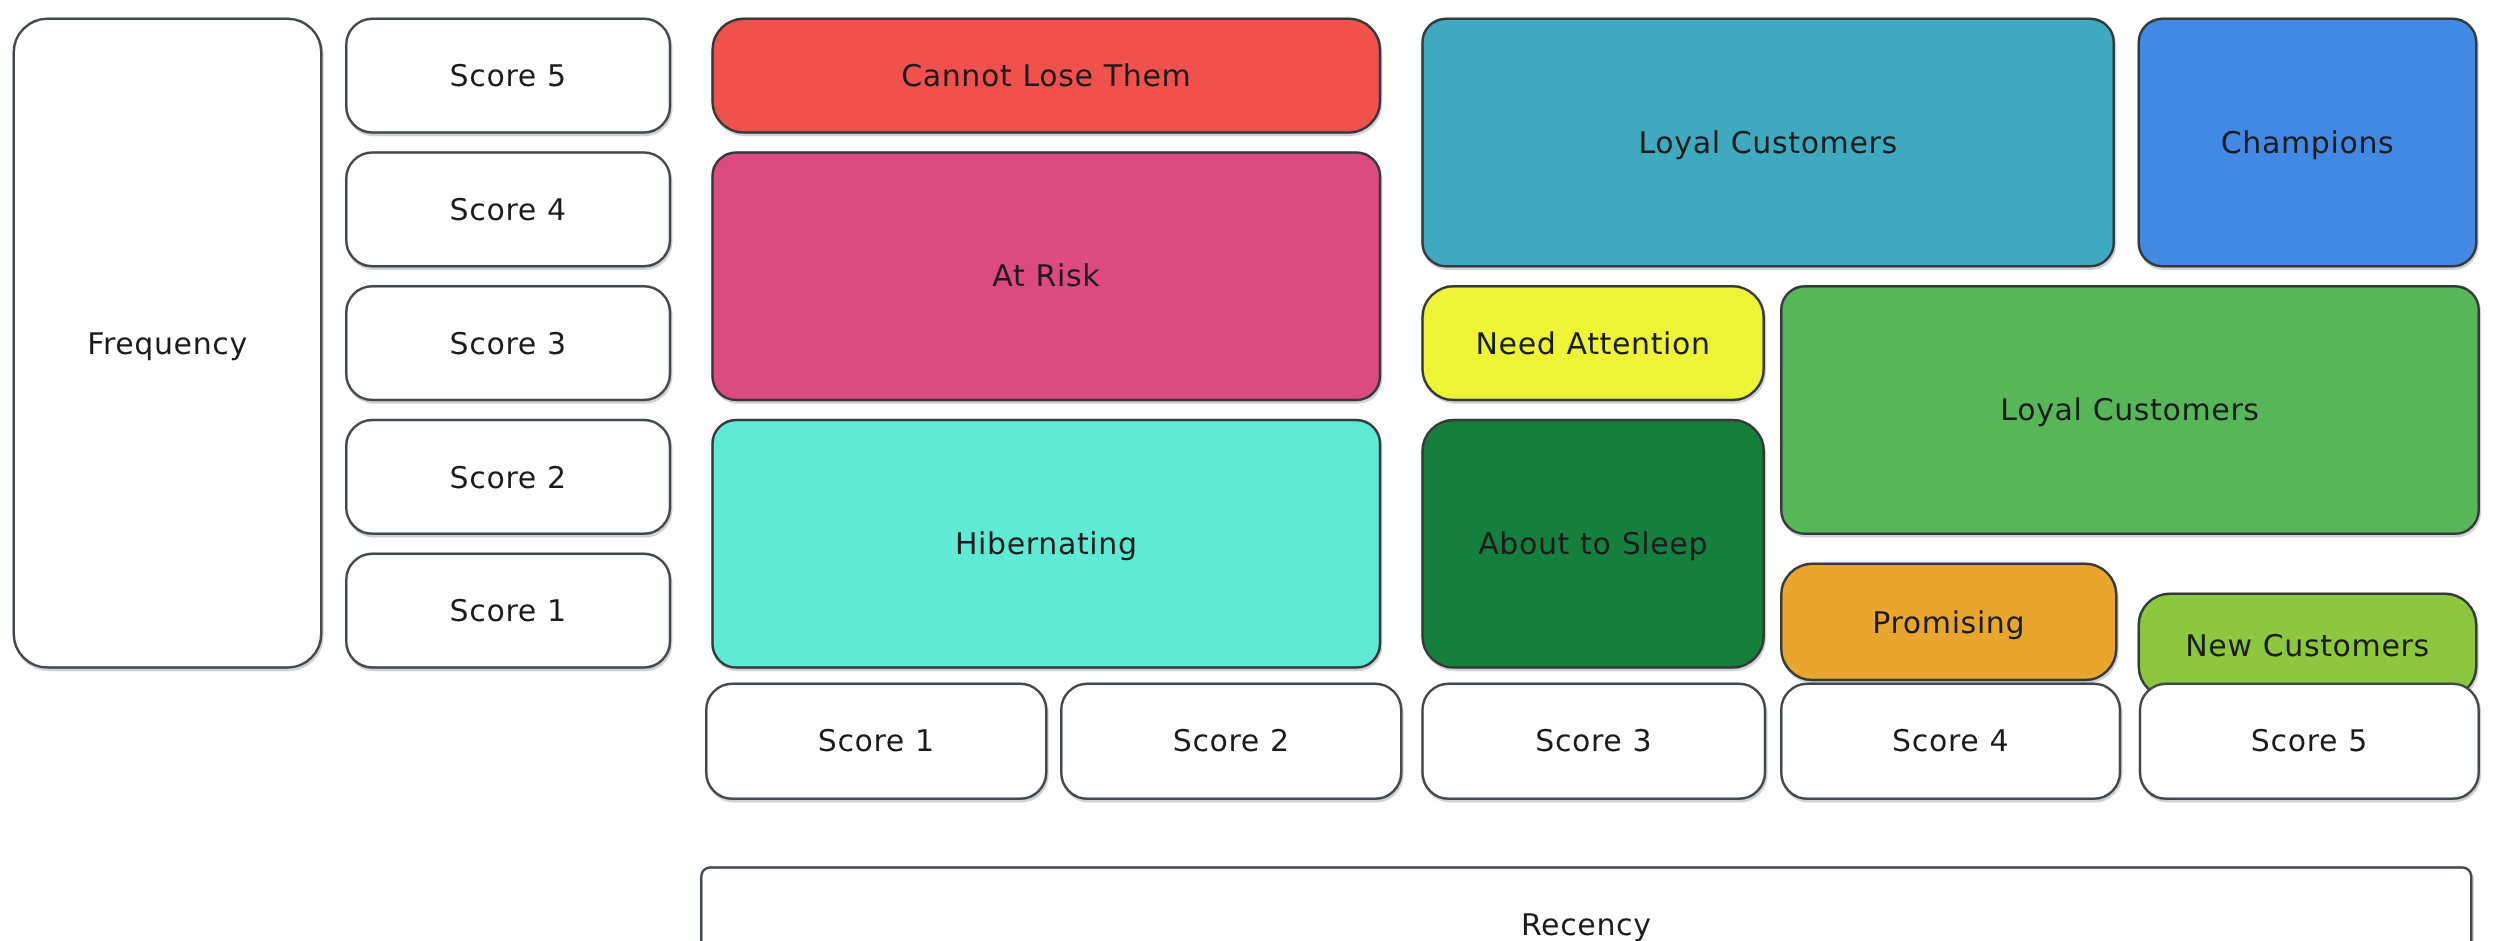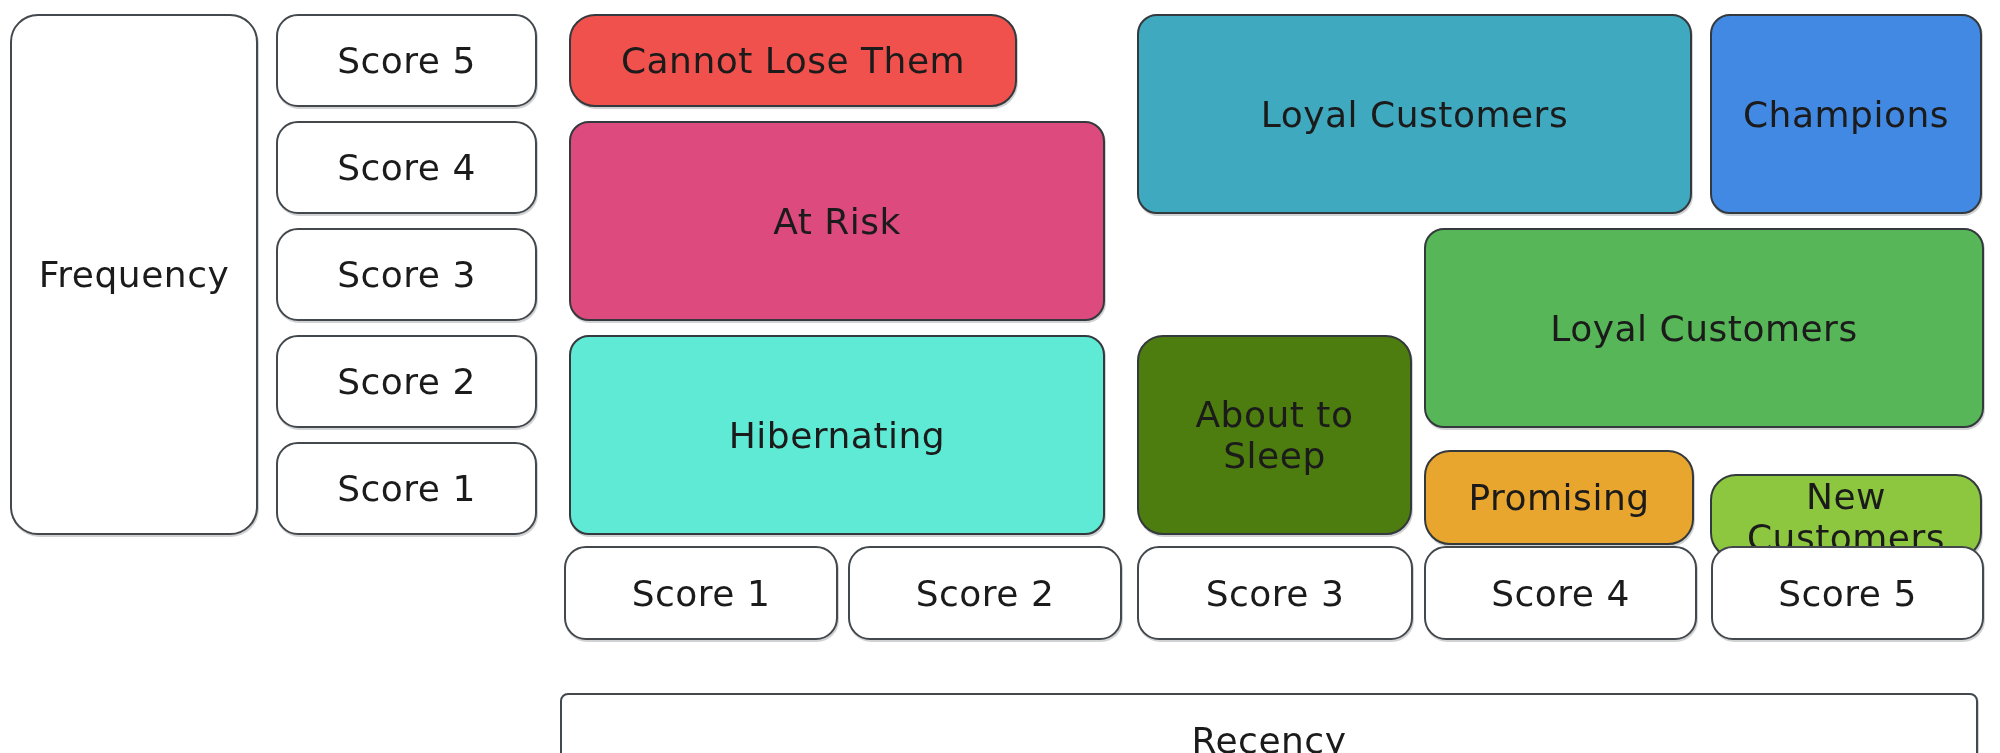--- a/index.html
+++ b/index.html
@@ -10,38 +10,38 @@
     font-family:"DejaVu Sans","Liberation Sans",sans-serif;
     color:#1b1b1b;
     overflow:hidden;
   }
   .box{
     position:absolute;
     box-sizing:border-box;
     border:2.5px solid #3a3f44;
     display:flex;align-items:center;justify-content:center;
     text-align:center;
-    font-size:36px;
+    font-size:24px;
     font-weight:500;
     letter-spacing:0.5px;
     box-shadow:1px 2px 0 rgba(70,75,80,0.25);
   }
   .white{background:#ffffff;border-color:#43484d;}
   .seg{border-color:#34393d;}
   .r-lg{border-radius:20px;}
   .r-md{border-radius:26px;}
   .r-sm{border-radius:22px;}
 
   
   .freq-axis{left:10px;top:14px;width:248px;height:521px;border-radius:28px;}
   .fs{left:276px;width:261px;height:93px;}
   .fs5{top:14px;}  .fs4{top:121px;}  .fs3{top:228px;}  .fs2{top:335px;}  .fs1{top:442px;}
 
   
-  .seg-cannot-lose   {left:569px; top:14px;  width:448px; height:93px;}
+  .seg-cannot-lose   {left:569px; top:14px;  width:536px; height:93px;}
   .seg-at-risk       {left:569px; top:121px; width:536px; height:200px;}
   .seg-hibernating   {left:569px; top:335px; width:536px; height:200px;}
   .seg-loyal-top     {left:1137px;top:14px;  width:555px; height:200px;}
   .seg-champions     {left:1710px;top:14px;  width:272px; height:200px;}
   .seg-need-attention{left:1137px;top:228px; width:275px; height:93px;}
   .seg-loyal-right   {left:1424px;top:228px; width:560px; height:200px;}
   .seg-about-sleep   {left:1137px;top:335px; width:275px; height:200px;}
   .seg-promising     {left:1424px;top:450px; width:270px; height:95px;}
   .seg-new-customers {left:1710px;top:450px; width:272px; height:85px;margin-top:24px;}
 
@@ -92,26 +92,29 @@
   </div>
 
   <div class="box seg r-lg seg-loyal-top" style="background: rgb(63, 169, 191);">
     <span>Loyal Customers</span>
   </div>
 
   <div class="box seg r-lg seg-champions" style="background: rgb(66, 137, 227);">
     <span>Champions</span>
   </div>
 
+  <div class="box seg r-md seg-need-attention" style="background: rgb(238, 243, 53);">
+    <span>Need Attention</span>
+  </div>
 
   <div class="box seg r-lg seg-loyal-right" style="background: rgb(87, 182, 87);">
     <span>Loyal Customers</span>
   </div>
 
-  <div class="box seg r-md seg-about-sleep" style="background: #4d7c0f;">
+  <div class="box seg r-md seg-about-sleep" style="background: #15803d;">
     <span>About to Sleep</span>
   </div>
 
   <div class="box seg r-md seg-promising" style="background: rgb(233, 166, 46);">
     <span>Promising</span>
   </div>
 
   <div class="box seg r-md seg-new-customers" style="background: rgb(140, 199, 63);">
     <span>New Customers</span>
   </div>

